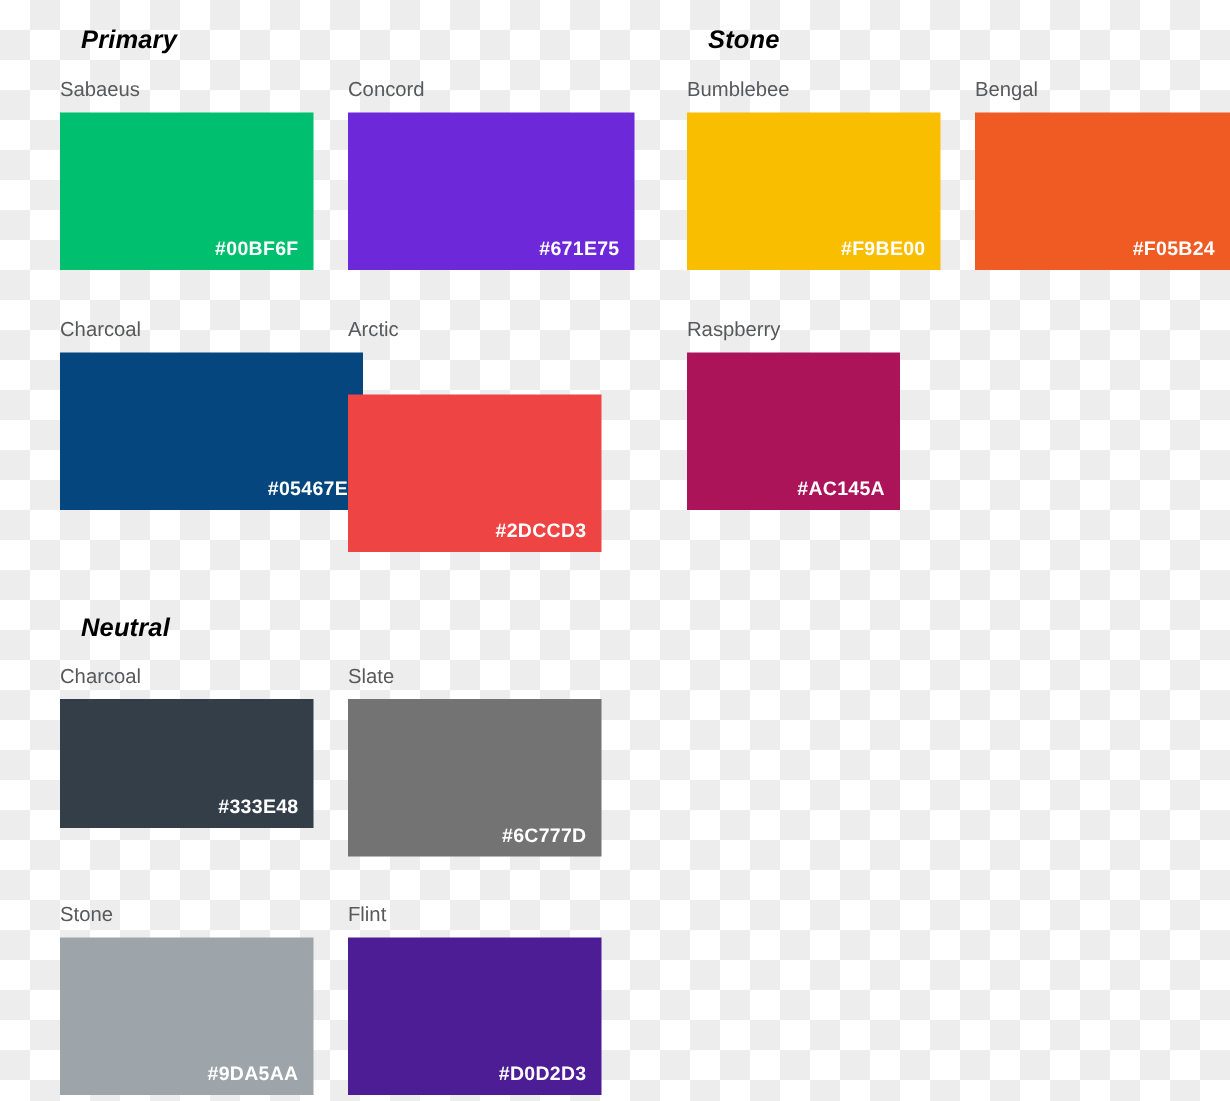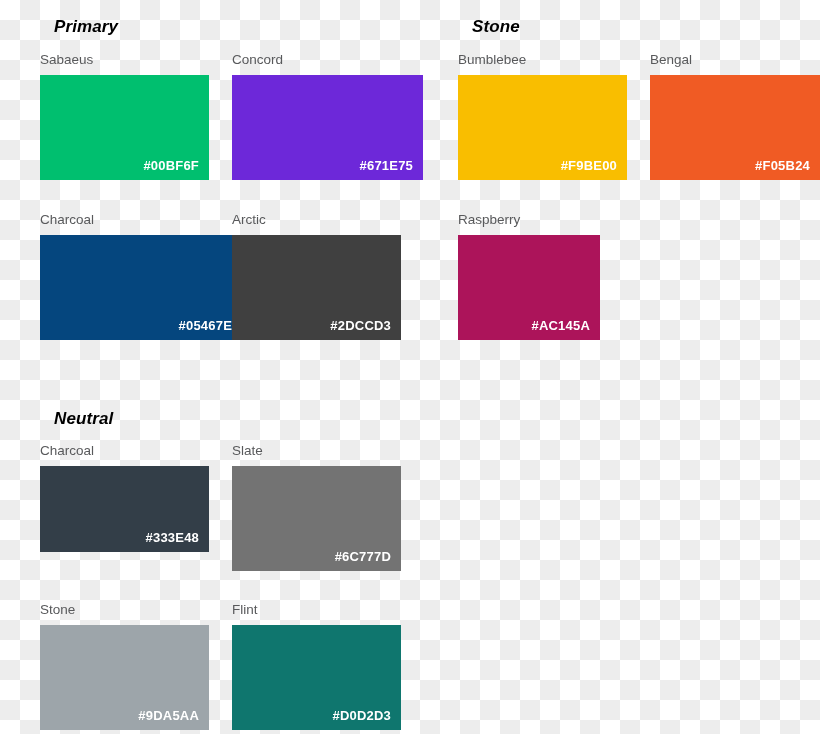--- a/index.html
+++ b/index.html
@@ -97,21 +97,21 @@
         </div>
       </div>
       <div class="swatch" style="left: 40px; top: 212px;">
         <div class="swatch-name">Charcoal</div>
         <div class="swatch-chip" style="width: 202px; height: 105px; background-color: rgb(5, 70, 126);">
           <div class="swatch-hex">#05467E</div>
         </div>
       </div>
       <div class="swatch" style="left: 232px; top: 212px;">
         <div class="swatch-name">Arctic</div>
-        <div class="swatch-chip" style="width: 169px; height: 105px; background-color: #404040;">
+        <div class="swatch-chip" style="width: 169px; height: 105px; background-color: #ef4444; margin-top: 28px;">
           <div class="swatch-hex">#2DCCD3</div>
         </div>
       </div>
     </div>
   <div id="swatches-accent">
       <div class="swatch" style="left: 458px; top: 52px;">
         <div class="swatch-name">Bumblebee</div>
         <div class="swatch-chip" style="width: 169px; height: 105px; background-color: rgb(249, 190, 0);">
           <div class="swatch-hex">#F9BE00</div>
         </div>
@@ -143,19 +143,19 @@
         </div>
       </div>
       <div class="swatch" style="left: 40px; top: 602px;">
         <div class="swatch-name">Stone</div>
         <div class="swatch-chip" style="width: 169px; height: 105px; background-color: rgb(157, 165, 170);">
           <div class="swatch-hex">#9DA5AA</div>
         </div>
       </div>
       <div class="swatch" style="left: 232px; top: 602px;">
         <div class="swatch-name">Flint</div>
-        <div class="swatch-chip" style="width: 169px; height: 105px; background-color: #0f766e;">
+        <div class="swatch-chip" style="width: 169px; height: 105px; background-color: #4c1d95;">
           <div class="swatch-hex">#D0D2D3</div>
         </div>
       </div>
     </div>
 
 </div>
 
 </body></html>

